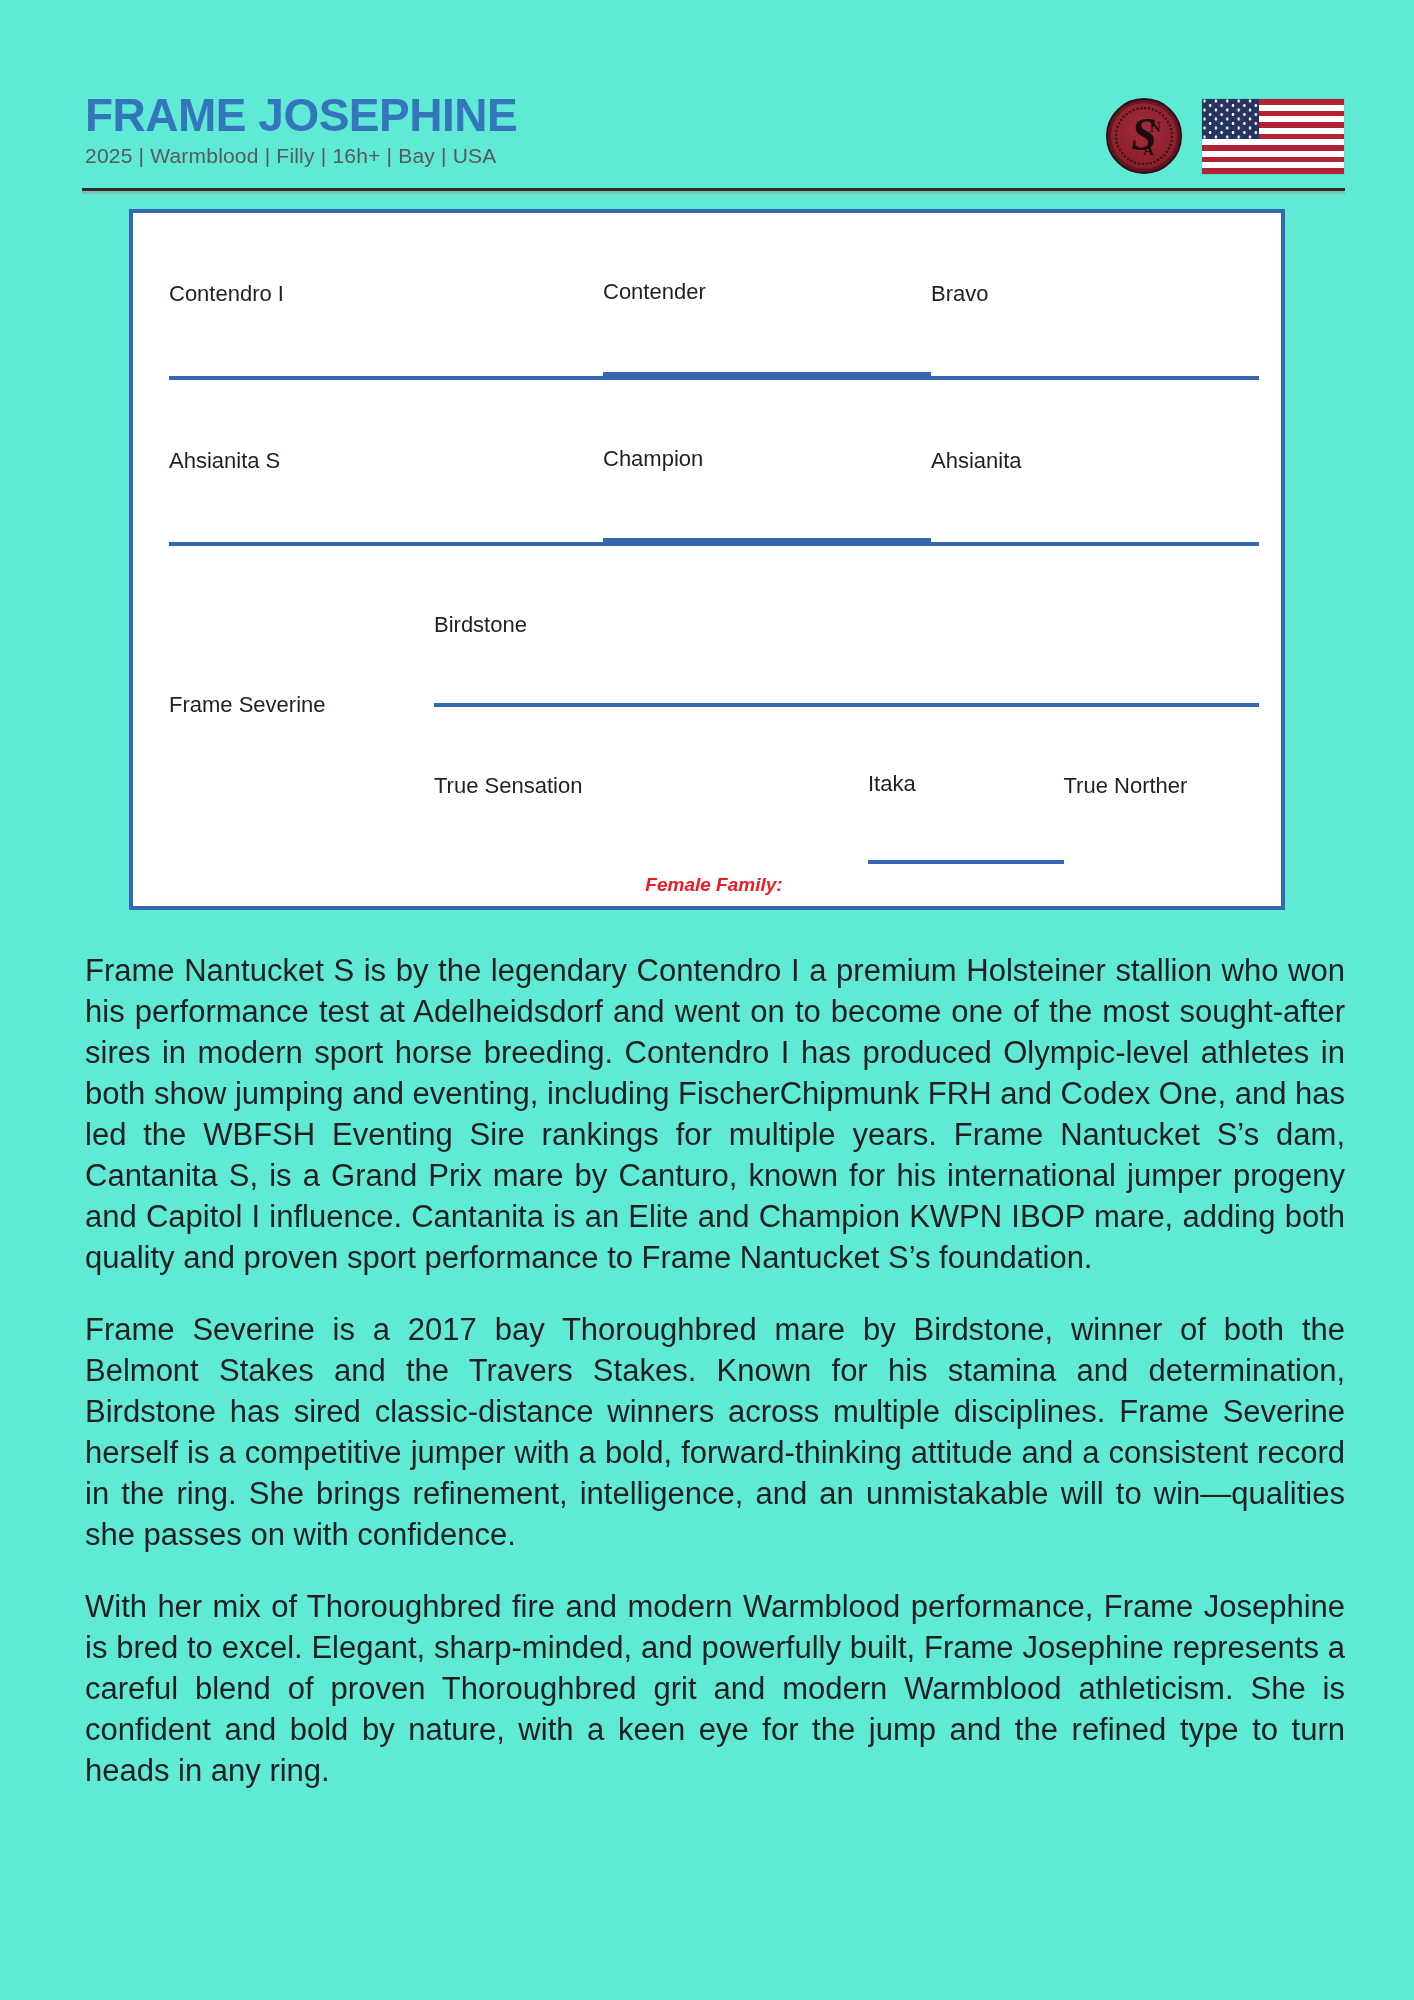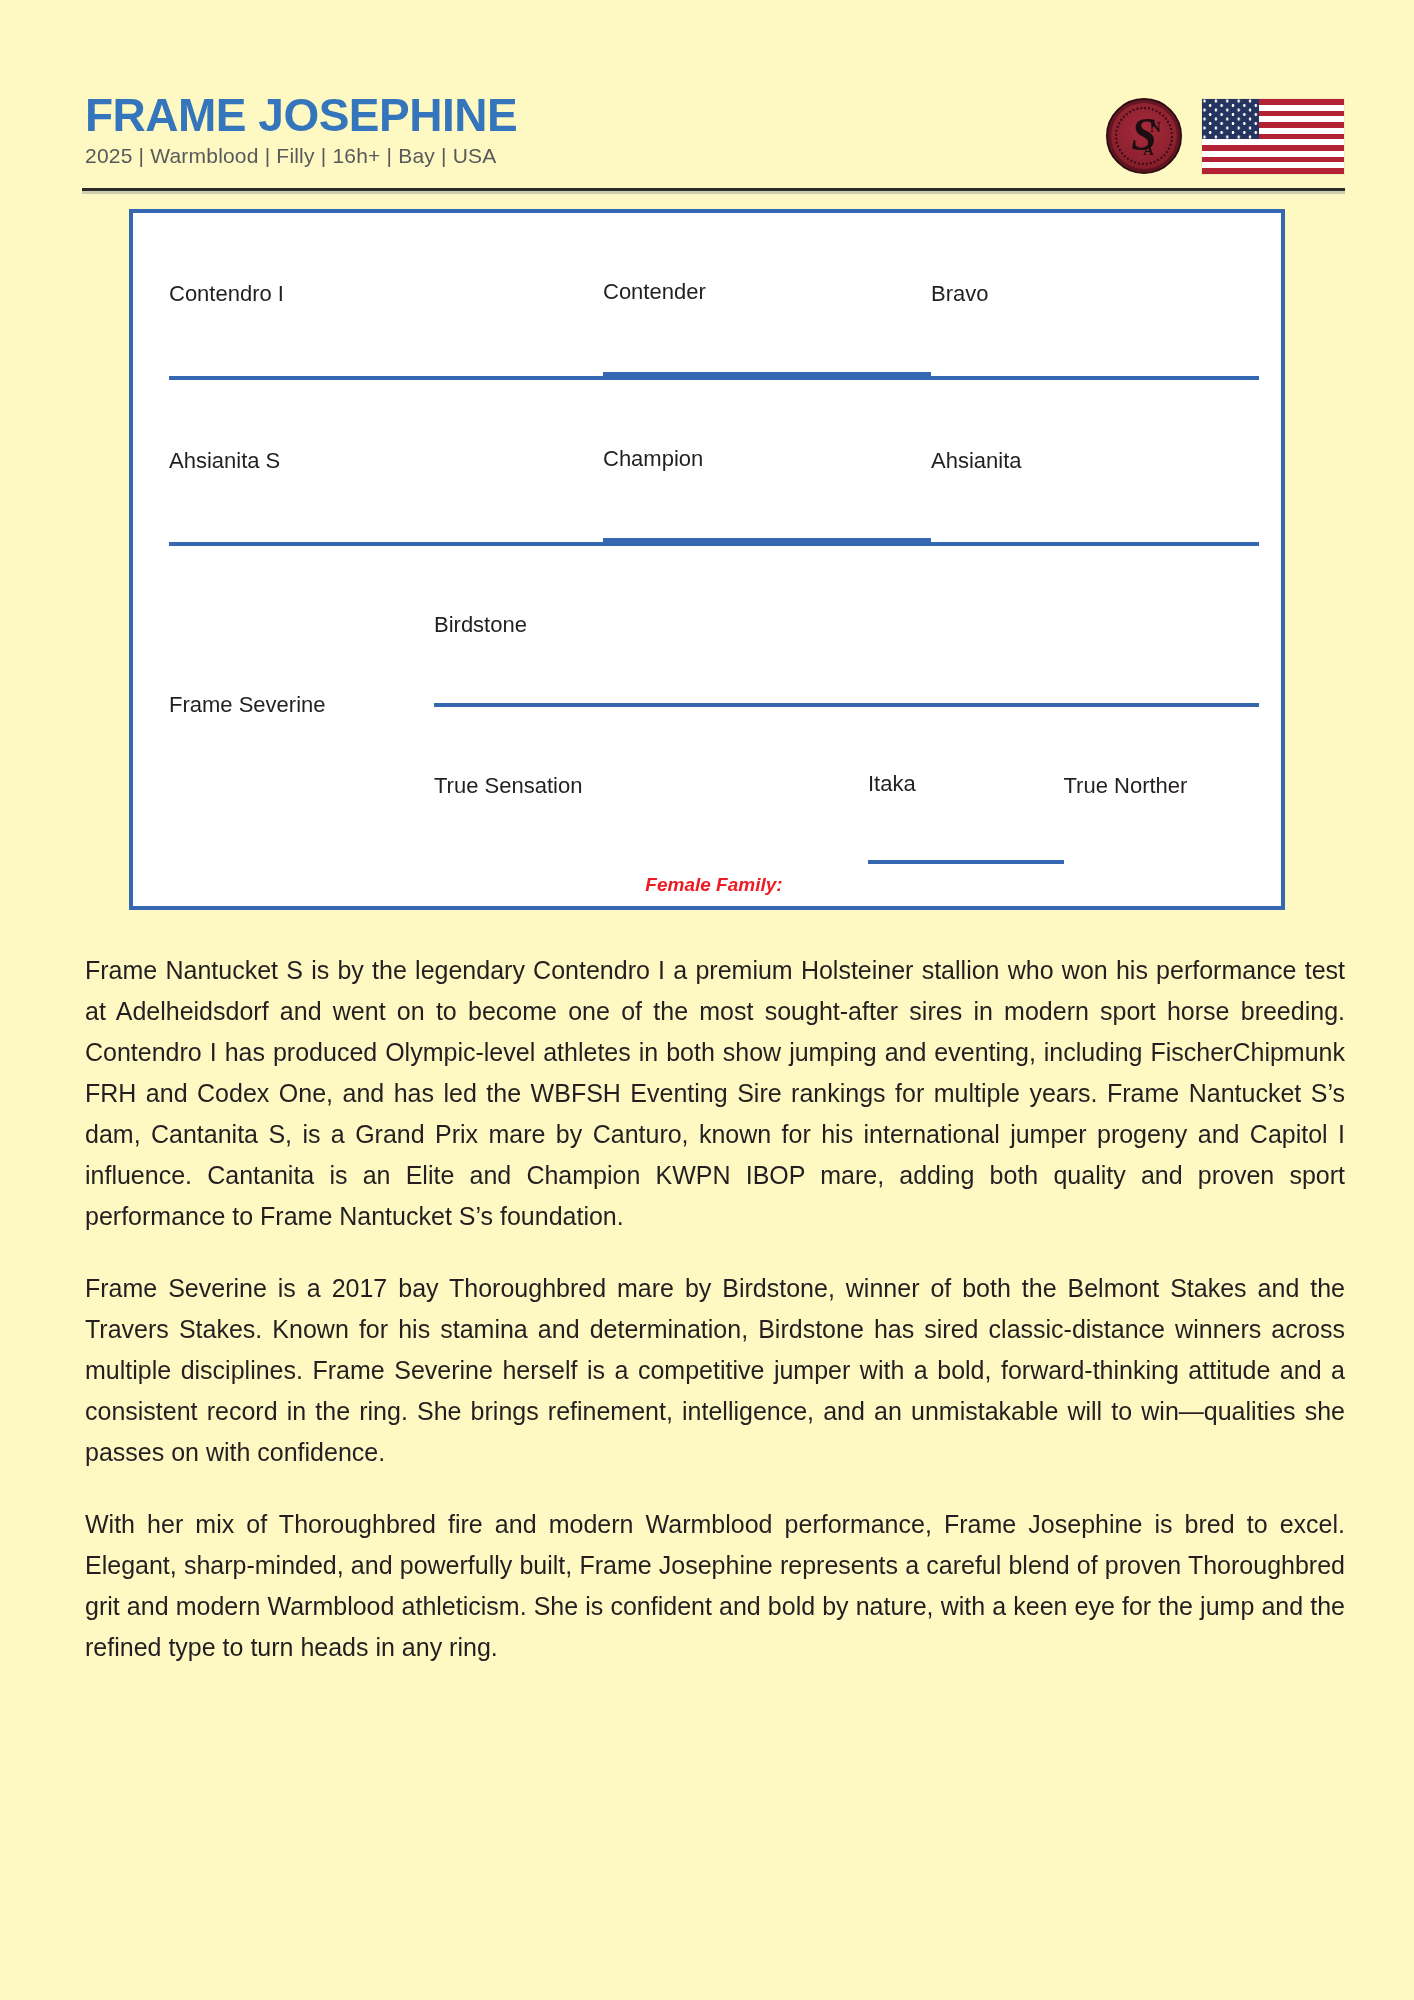--- a/index.html
+++ b/index.html
@@ -1,20 +1,20 @@
 <!DOCTYPE html>
 <html><head>
 <meta charset="utf-8">
 <style>
   * { margin:0; padding:0; box-sizing:border-box; }
   html,body { background:#ffffff; }
   .page {
     position:relative;
     width:1414px; height:2000px;
-    background:#fef9c3;
+    background:#5eead4;
     font-family:"Liberation Sans","DejaVu Sans",sans-serif;
     color:#231f20;
     overflow:hidden;
   }
 
   
   .header {
     display:flex; justify-content:space-between; align-items:flex-start;
     margin:92px 70px 0 85px;
   }
@@ -101,21 +101,21 @@
   .g3-cell.first { border-bottom:4px solid #3568b0; }
 
   .female-family {
     height:42px; display:flex; align-items:center; justify-content:center;
     color:#ed1c24; font-weight:bold; font-style:italic; font-size:19px;
   }
 
   
   .body-text { margin:40px 69px 0 85px; }
   .body-text p {
-    font-size:25px; line-height:41px; text-align:justify;
+    font-size:31px; line-height:41px; text-align:justify;
     color:#231f20; margin-bottom:31px;
   }
   .body-text p:last-child { margin-bottom:0; }
 </style>
 </head>
 <body>
 
 <div class="page">
 
   <div class="header">

